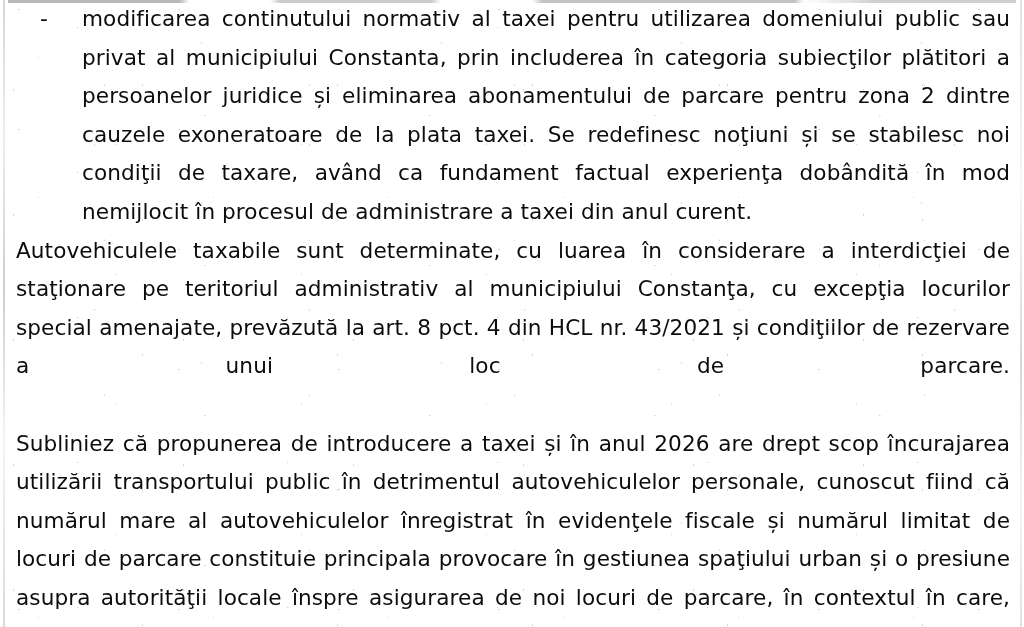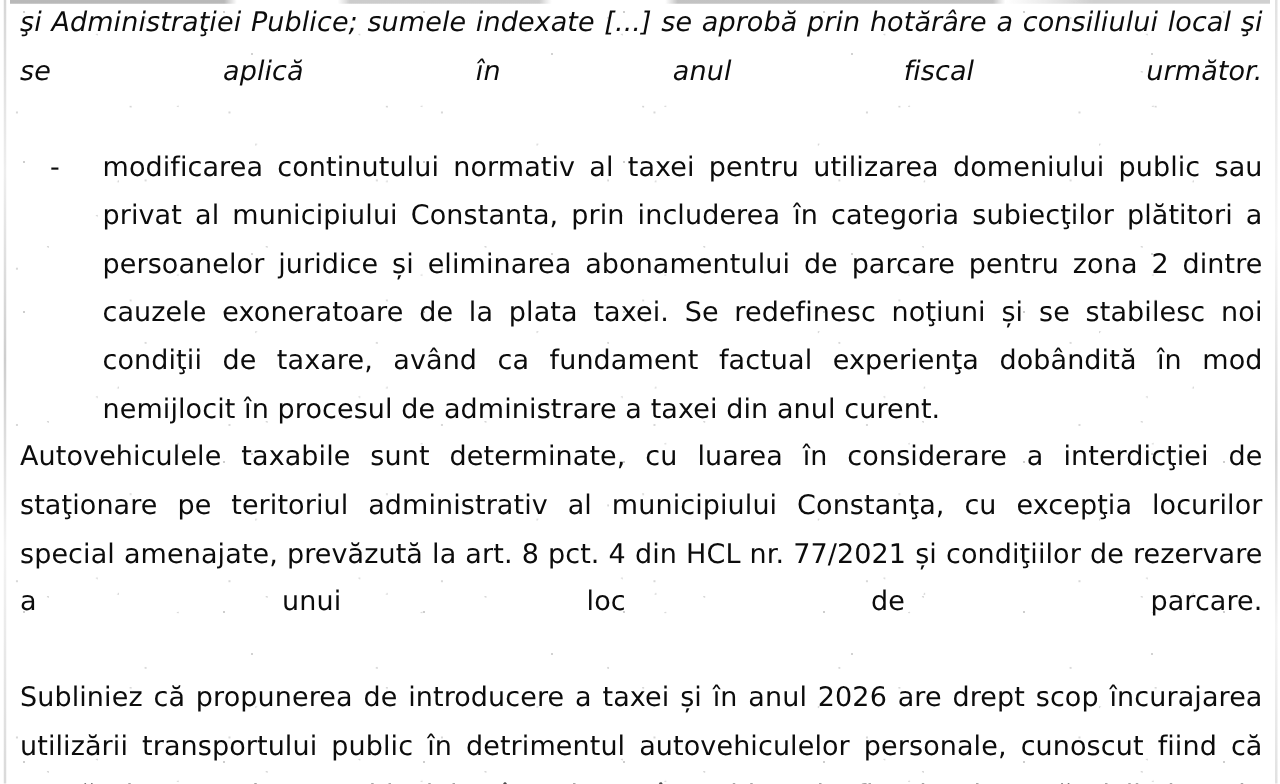--- a/index.html
+++ b/index.html
@@ -144,24 +144,23 @@
 <body>
 
 <div id="page">
 
   <div class="scan-rule-left"></div>
   <div class="scan-rule-right"></div>
   <div class="scan-top-remnant"></div>
 
   <div id="doc">
 
-    <p class="para italic">şi Administraţiei Publice; sumele indexate [...] se aprobă prin hotărâre a consiliului local şi se aplică în anul fiscal următor.</p>
 
     <p class="bullet-para"><span class="bullet-dash">-</span><span class="u">modificarea continutului normativ al taxei pentru utilizarea domeniului public sau privat al municipiului Constanta,</span><span> prin includerea în categoria subiecţilor plătitori a persoanelor juridice și eliminarea abonamentului de parcare pentru zona 2 dintre cauzele exoneratoare de la plata taxei. Se redefinesc noţiuni și se stabilesc noi condiţii de taxare, având ca fundament factual experienţa dobândită în mod nemijlocit în procesul de administrare a taxei din anul curent.</span></p>
 
-    <p class="para">Autovehiculele taxabile sunt determinate, cu luarea în considerare a interdicţiei de staţionare pe teritoriul administrativ al municipiului Constanţa, cu excepţia locurilor special amenajate, prevăzută la art. 8 pct. 4 din HCL nr. 77/2021 și condiţiilor de rezervare a unui loc de parcare.</p>
+    <p class="para">Autovehiculele taxabile sunt determinate, cu luarea în considerare a interdicţiei de staţionare pe teritoriul administrativ al municipiului Constanţa, cu excepţia locurilor special amenajate, prevăzută la art. 8 pct. 4 din HCL nr. 43/2021 și condiţiilor de rezervare a unui loc de parcare.</p>
 
     <p class="para nostretch">Subliniez că propunerea de introducere a taxei și în anul 2026 are drept scop încurajarea utilizării transportului public în detrimentul autovehiculelor personale, cunoscut fiind că numărul mare al autovehiculelor înregistrat în evidenţele fiscale și numărul limitat de locuri de parcare constituie principala provocare în gestiunea spaţiului urban și o presiune asupra autorităţii locale înspre asigurarea de noi locuri de parcare, în contextul în care, așa cum voi arăta în cele de mai jos, dispoziţii legale imperative impun autorităţii locale să ia acele măsuri care să limiteze utilizarea autovehiculelor în orașe. Între măsurile permise se numără și instituirea de taxe locale.</p>
 
   </div>
 
   <div class="speckle"></div>
 </div>
 
 </body></html>

